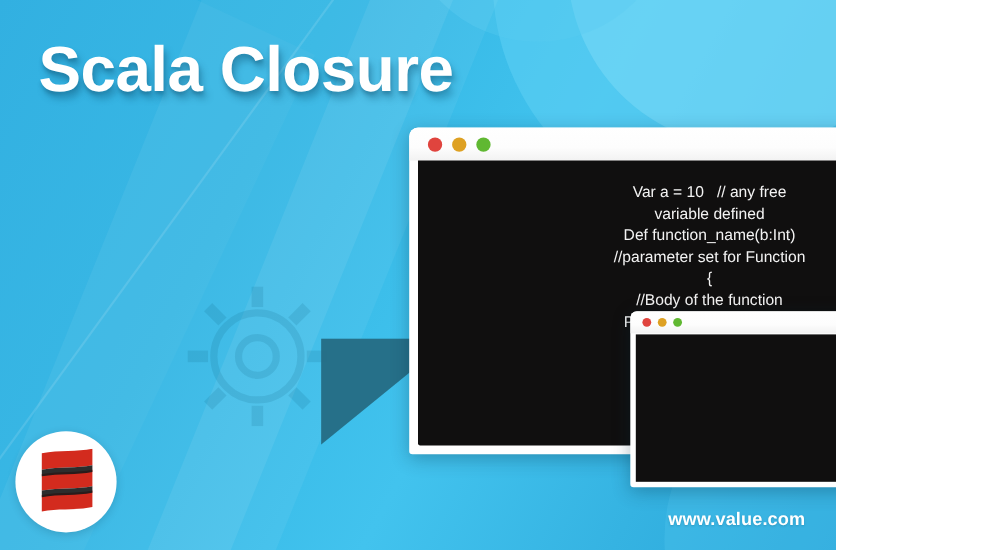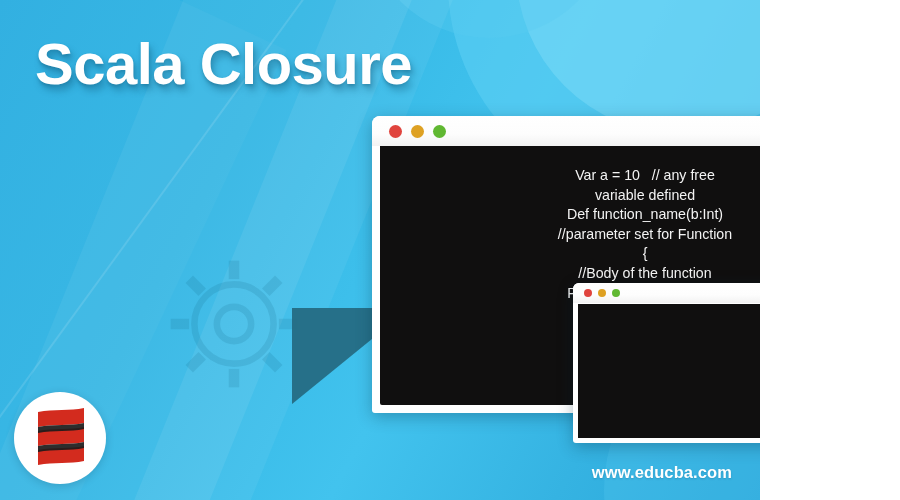--- a/index.html
+++ b/index.html
@@ -295,15 +295,15 @@
   <div class="logo-circle">
     <svg class="logo-svg" width="50" height="60" viewBox="0 0 50 60">
       <path d="M2,4 C18,1 34,3 48,0 L48,15 C34,18 18,16 2,19 Z" fill="#D32B1E"></path>
       <path d="M2,23 C18,20 34,22 48,19 L48,34 C34,37 18,35 2,38 Z" fill="#D32B1E"></path>
       <path d="M2,42 C18,39 34,41 48,38 L48,53 C34,56 18,54 2,57 Z" fill="#D32B1E"></path>
       <path d="M2,19 C18,16 34,18 48,15 L48,21 C34,24 18,22 2,25 Z" fill="#1b1b1b" opacity="0.92"></path>
       <path d="M2,38 C18,35 34,37 48,34 L48,40 C34,43 18,41 2,44 Z" fill="#1b1b1b" opacity="0.92"></path>
     </svg>
   </div>
 
-  <div class="footer-url">www.educba.com</div>
+  <div class="footer-url">www.value.com</div>
 
 </div>
 
 </body></html>

